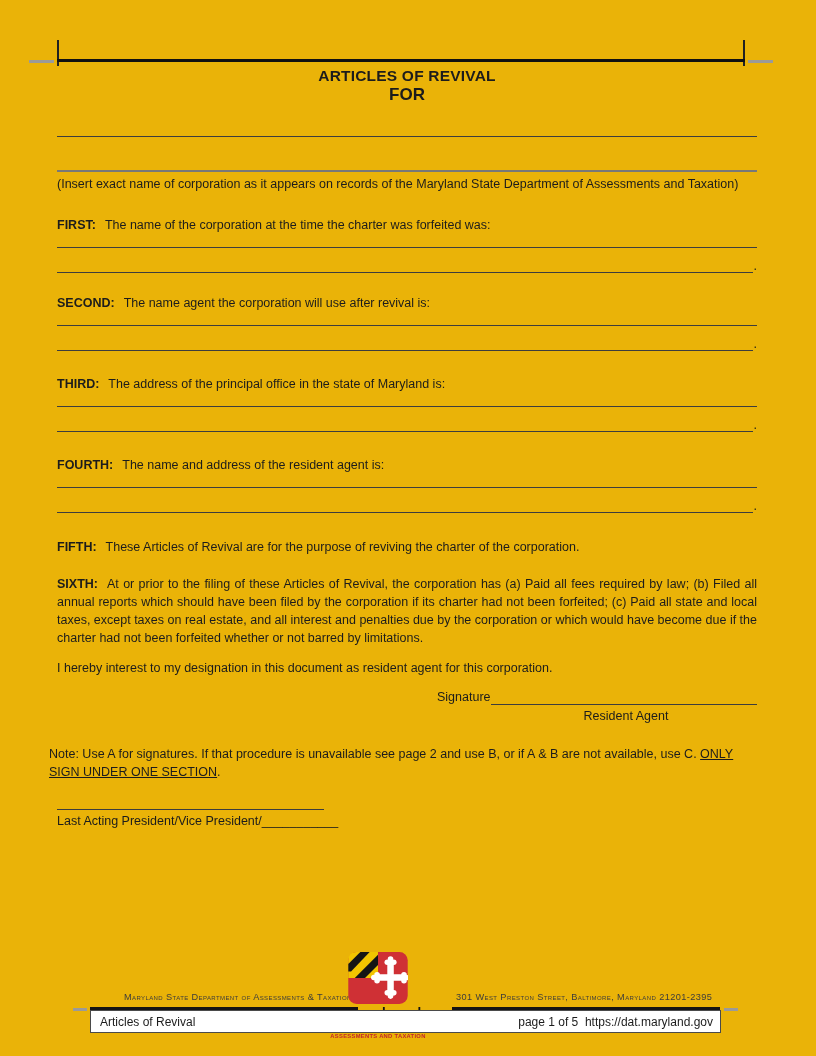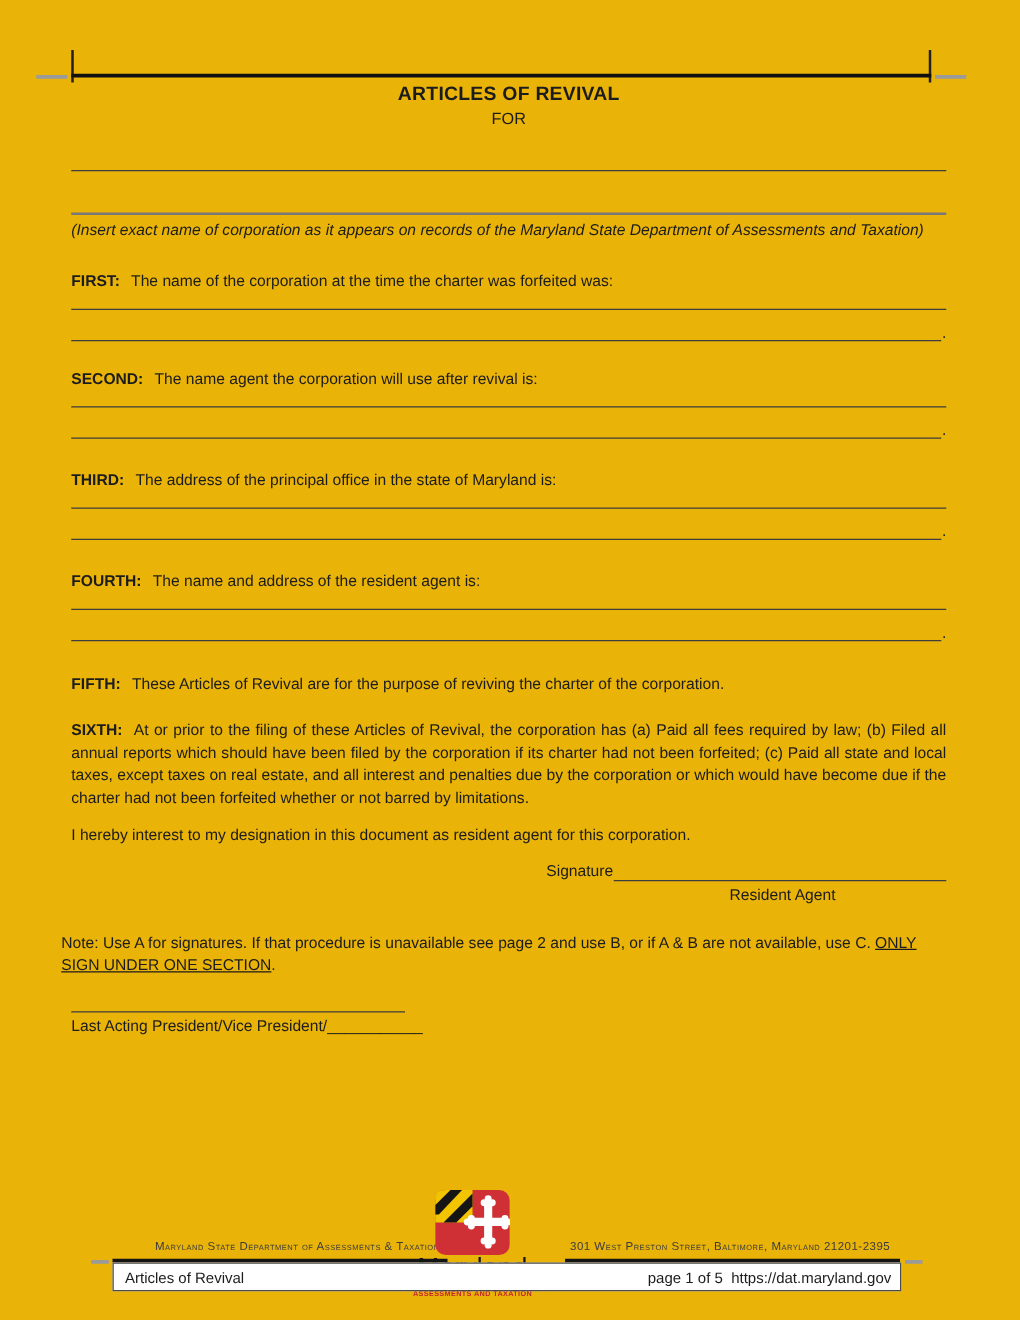--- a/index.html
+++ b/index.html
@@ -12,28 +12,28 @@
   .top-rule { position:absolute; left:57px; width:688px; top:59px; height:3px; background:#111; }
   .crop-v { position:absolute; width:2px; height:26px; background:#222; top:40px; }
   .crop-v.left { left:57px; } .crop-v.right { left:743px; }
   .crop-h { position:absolute; height:3px; width:25px; background:#9a9a9a; top:60px; }
   .crop-h.left { left:29px; } .crop-h.right { left:748px; }
 
   .content { position:absolute; left:57px; width:700px; top:0; padding-top:66px; }
   p { margin:0; line-height:18px; }
   .center { text-align:center; }
   .title { font-size:15.5px; font-weight:bold; line-height:19px; letter-spacing:.2px; }
-  .subtitle { font-size:13px; font-weight:normal; line-height:15px; margin-top:2px; }
+  .subtitle { font-size:17px; font-weight:bold; line-height:15px; margin-top:2px; }
 
   .rule-thin  { height:0; border-bottom:1.4px solid #3d3d3d; }
   .rule-gray  { height:0; border-bottom:2px solid #787878; }
 
   .line1 { margin-top:34px; }
   .line2 { margin-top:33px; }
-  .caption { margin-top:3px; line-height:18.5px;font-style:italic; }
+  .caption { margin-top:3px; line-height:18.5px; }
 
   .sec-h { line-height:18px; }
   .sec-label { font-weight:bold; margin-right:9px; }
   .sec-line { margin-top:13px; height:0; border-bottom:1.4px solid #3d3d3d; }
   .fill-row { display:flex; align-items:flex-end; margin-top:10px; }
   .fill-row .fill-line { flex:1; height:14px; border-bottom:1.4px solid #3d3d3d; }
   .fill-row .dot { line-height:14px; padding-left:1px; }
 
   .mt22{margin-top:22px}.mt21{margin-top:21px}.mt24{margin-top:24px}.mt25{margin-top:25px}
   .sixth { margin-top:19px; line-height:18px; text-align:justify; }

